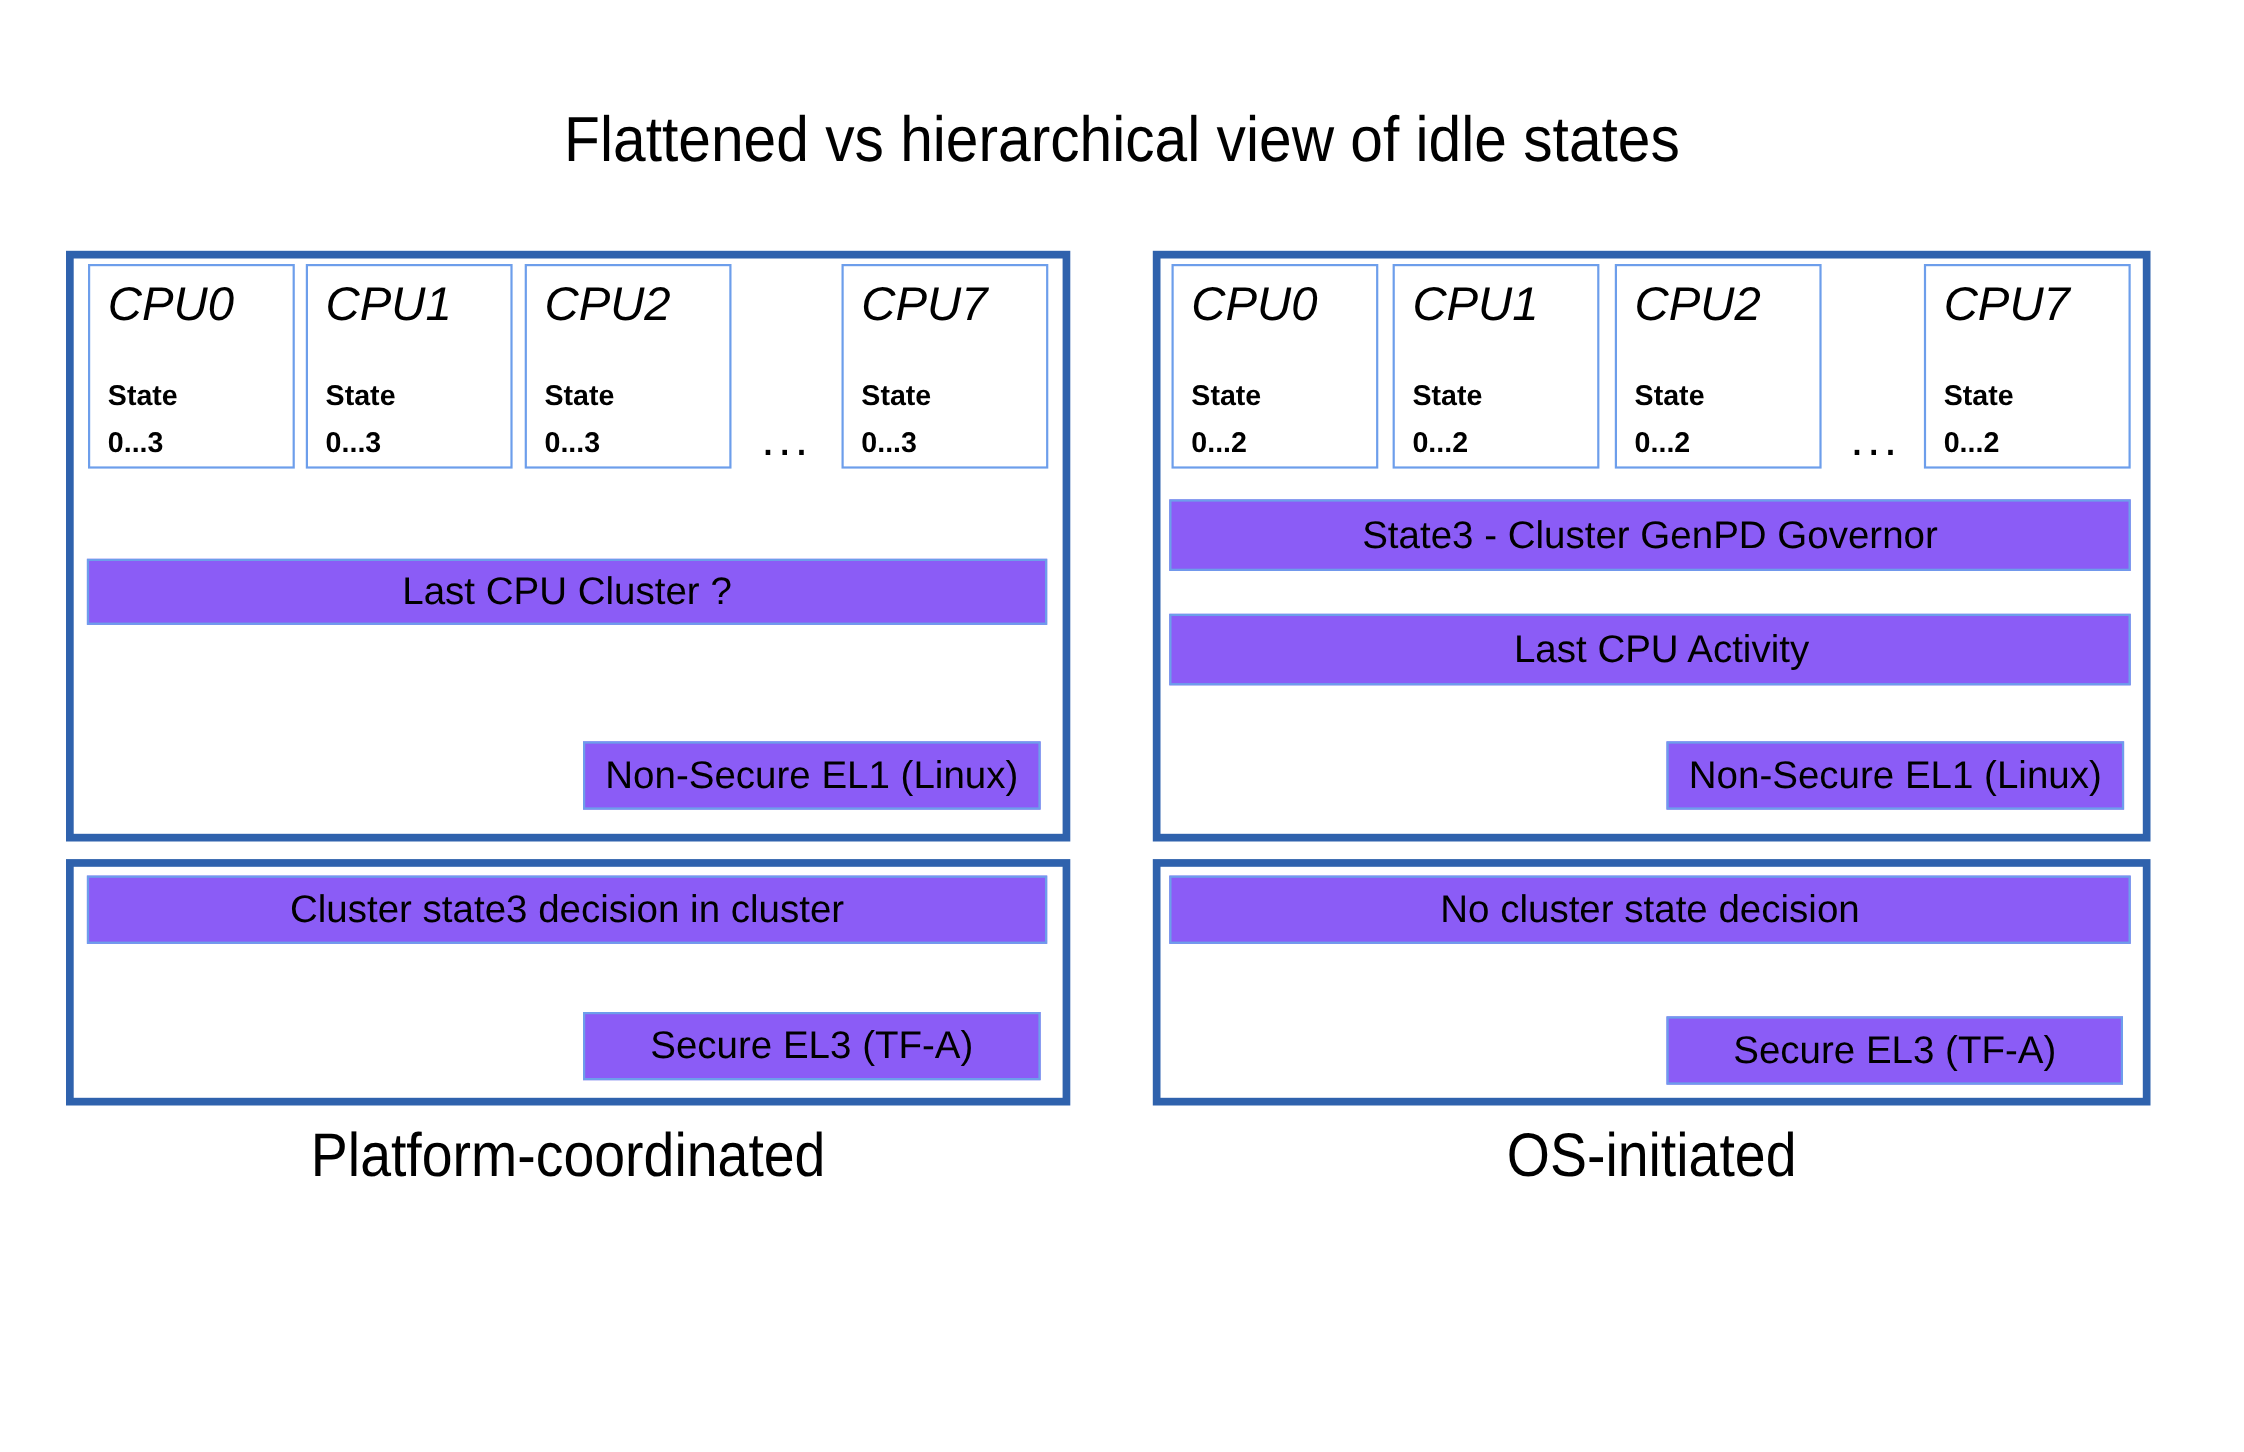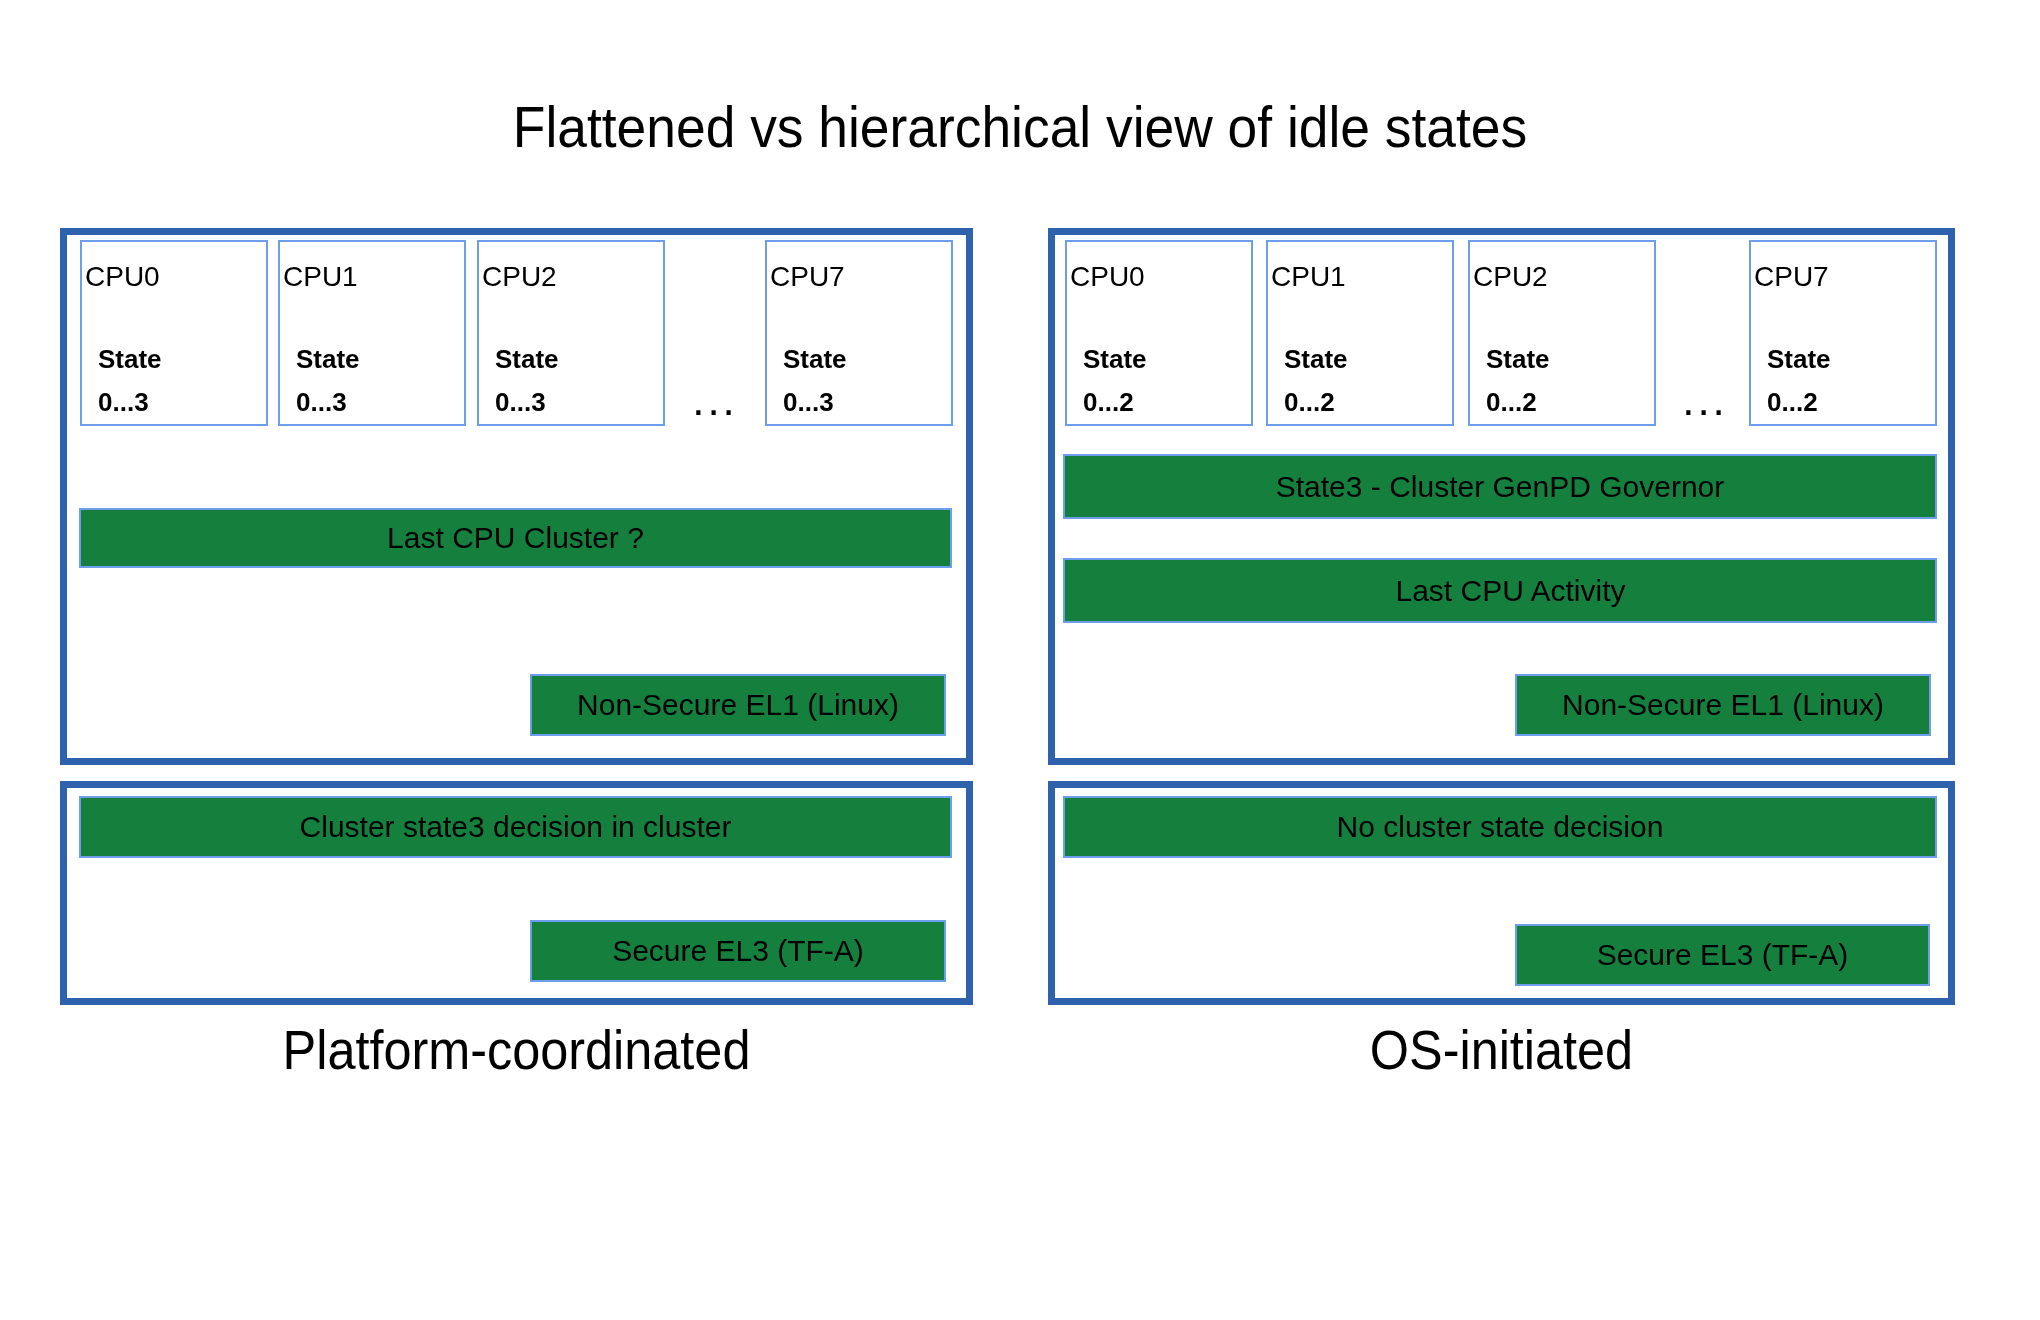--- a/index.html
+++ b/index.html
@@ -49,24 +49,25 @@
   .panel-os-left  .cpu-box.c1 { left: 211px; }
   .panel-os-left  .cpu-box.c2 { left: 410px; }
   .panel-os-left  .cpu-box.c7 { left: 698px; }
   .panel-os-right .cpu-box.c0 { left: 10px;  }
   .panel-os-right .cpu-box.c1 { left: 211px; }
   .panel-os-right .cpu-box.c2 { left: 413px; }
   .panel-os-right .cpu-box.c7 { left: 694px; }
 
   .cpu-name {
     position: absolute;
-    left: 3px; top: 14px;
-    font-size: 28px;
+    left: 16px; top: 14px;
+    font-size: 43px;
     line-height: 42px;
     white-space: nowrap;
+    font-style: italic;
   }
   .cpu-state {
     position: absolute;
     left: 16px; top: 96px;
     font-size: 26px;
     line-height: 43px;
     white-space: nowrap;
     font-weight: bold;
   }
 
@@ -80,25 +81,25 @@
     font-size: 44px;
     letter-spacing: 3px;
   }
   .panel-os-left  .ellipsis { left: 598px; }
   .panel-os-right .ellipsis { left: 600px; }
 
   .label-box {
     position: absolute;
     border: 2px solid var(--box-border, #6d9eeb);
     box-sizing: border-box;
-    background: #15803d;
+    background: #8b5cf6;
     display: flex;
     align-items: center;
     justify-content: center;
-    font-size: 30px;
+    font-size: 35px;
     white-space: nowrap;
   }
   
   .panel-os-left  .activity-box { left: 12px;  top: 273px; width: 873px; height: 60px; }
   .panel-os-left  .el1-box      { left: 463px; top: 439px; width: 416px; height: 62px; }
   
   .panel-os-right .governor-box { left: 8px;   top: 219px; width: 874px; height: 65px; }
   .panel-os-right .activity-box { left: 8px;   top: 323px; width: 874px; height: 65px; padding-left: 21px; }
   .panel-os-right .el1-box      { left: 460px; top: 439px; width: 416px; height: 62px; }
   

